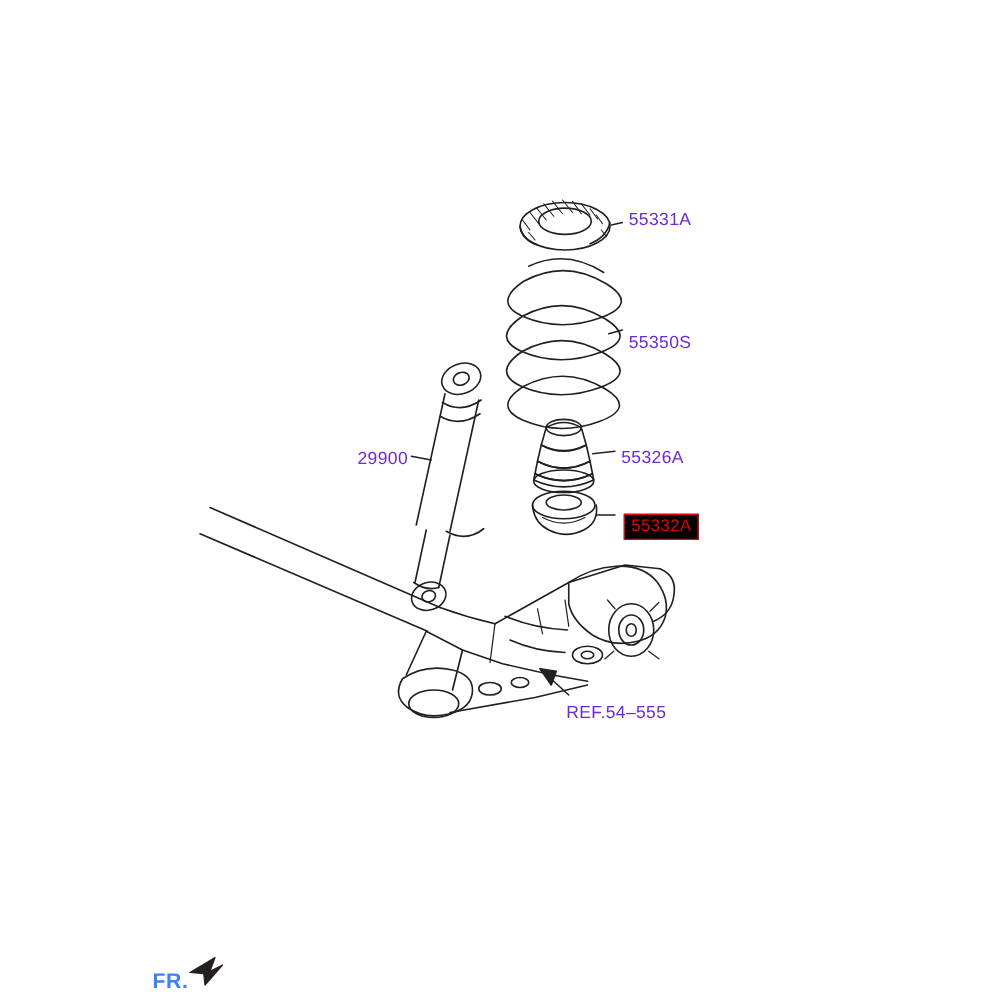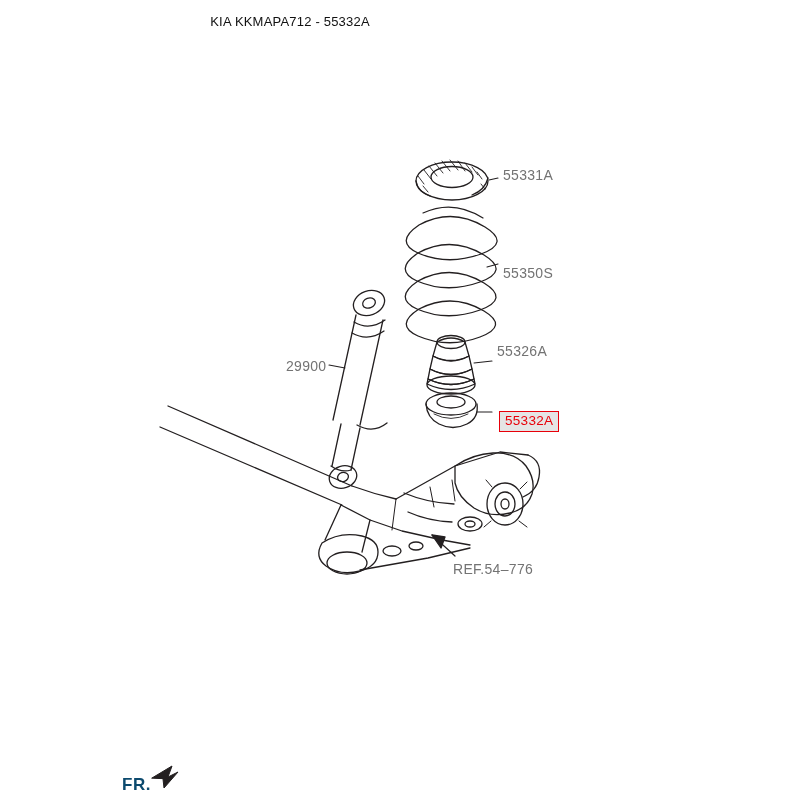--- a/index.html
+++ b/index.html
@@ -34,48 +34,47 @@
   svg.diagram {
     position: absolute;
     left: 0;
     top: 0;
     width: 800px;
     height: 800px;
   }
   .label {
     position: absolute;
     font-size: 14px;
-    color: #737373;
+    color: #6d28d9;
     white-space: nowrap;
     letter-spacing: 0.3px;
   }
   .label.hl {
     border: 1.6px solid #e8000a;
     color: #e8000a;
     padding: 2px 5px 3px 5px;
-    background: #e5e5e5;
+    background: #000000;
     font-size: 13.5px;
     line-height: 1;
   }
   .fr-label {
     position: absolute;
     left: 122px;
     top: 775px;
     font-size: 17px;
     font-weight: bold;
-    color: #0c4a6e;
+    color: #3b82f6;
     letter-spacing: 0.5px;
   }
 </style>
 </head>
 <body>
 
 <div id="page">
 
-  <div id="title">KIA KKMAPA712 - 55332A</div>
 
   <svg class="diagram" viewBox="0 0 800 800">
     <g fill="none" stroke="#231f20" stroke-width="1.3" stroke-linecap="round" stroke-linejoin="round">
 
       <g>
         <ellipse cx="452" cy="181" rx="36" ry="19"></ellipse>
         <ellipse cx="452" cy="177" rx="21" ry="10.5"></ellipse>
         <path d="M416 181 q2 11 14 15"></path>
         <path d="M488 178 q-3 12 -16 17"></path>
 
@@ -194,19 +193,19 @@
 
       <g>
         <path d="M152 778 L172 766 L168 777 L178 772 L164 788 L163 779 z" fill="#231f20" stroke="#231f20" stroke-width="1"></path>
       </g>
     </g>
   </svg>
 
   <div class="label" style="left:503px; top:167px;">55331A</div>
   <div class="label" style="left:503px; top:265px;">55350S</div>
   <div class="label" style="left:286px; top:358px;">29900</div>
-  <div class="label" style="left:497px; top:343px;">55326A</div>
+  <div class="label" style="left:497px; top:357px;">55326A</div>
   <div class="label hl" style="left:499px; top:411px;">55332A</div>
-  <div class="label" style="left:453px; top:561px;">REF.54–776</div>
+  <div class="label" style="left:453px; top:561px;">REF.54–555</div>
 
   <div class="fr-label">FR.</div>
 
 </div>
 
 </body></html>

